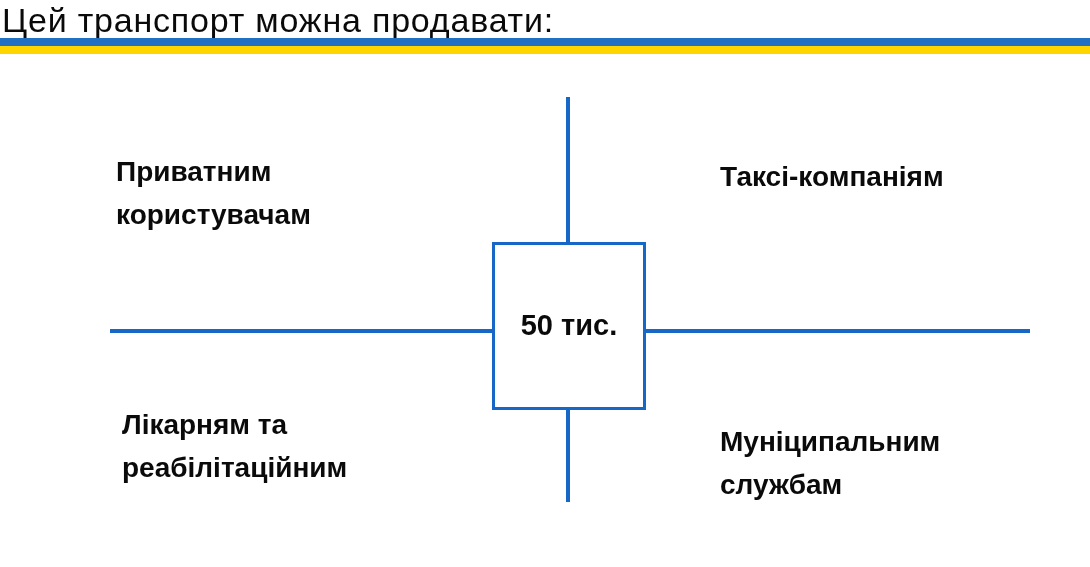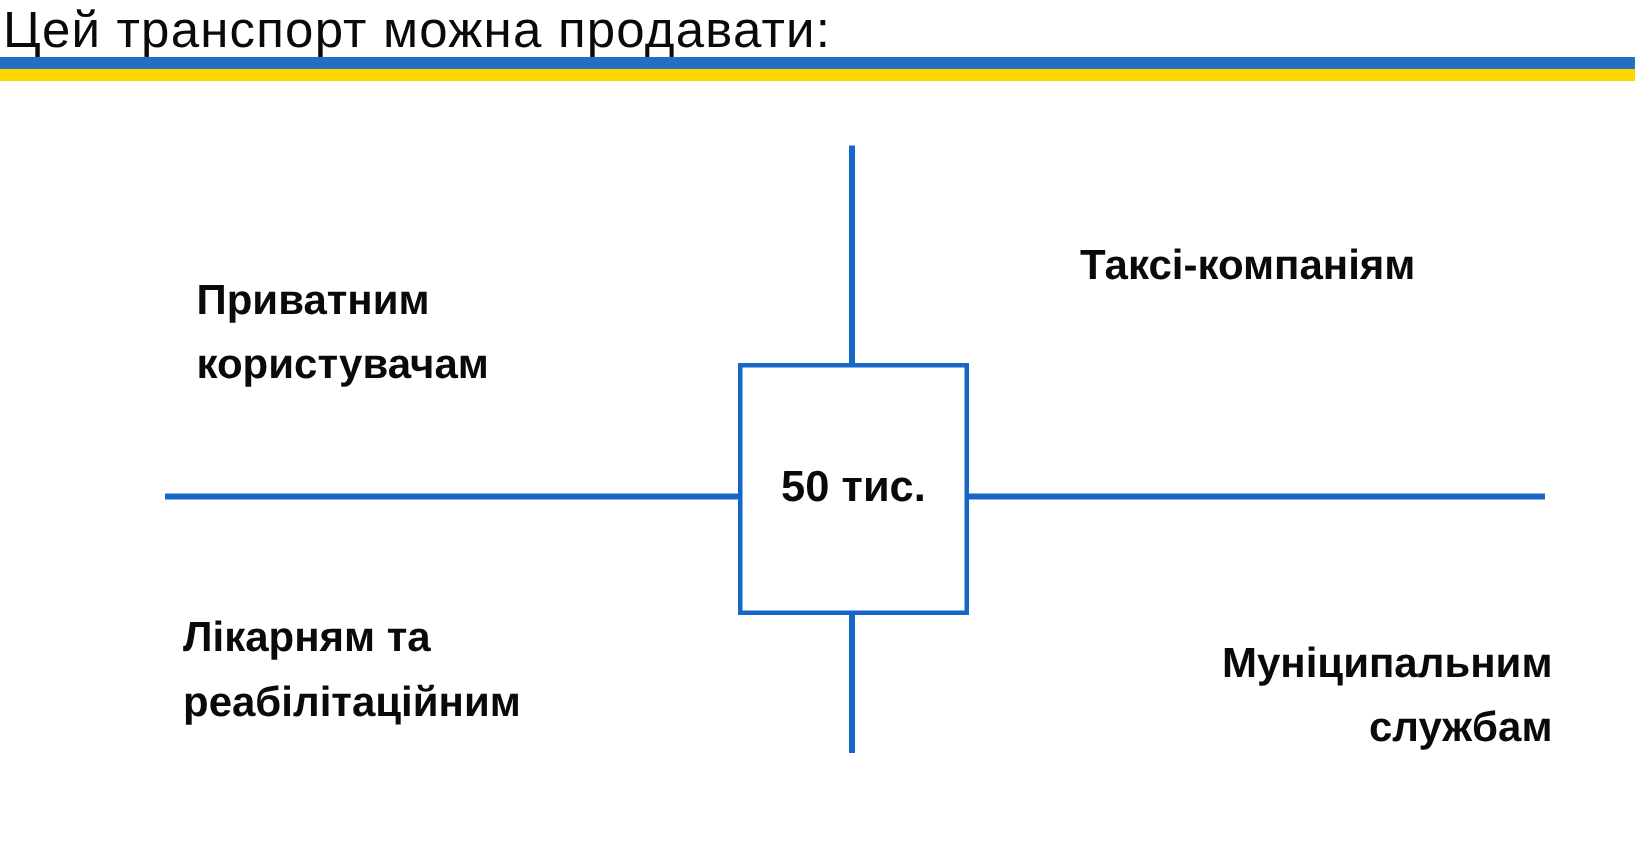--- a/index.html
+++ b/index.html
@@ -63,24 +63,24 @@
     font-weight: 700;
     line-height: 1.7;
   }
   .q-label {
     position: absolute;
     font-size: 28px;
     font-weight: 700;
     line-height: 1.52;
     color: #0a0a0a;
   }
-  .q-tl { left: 131px; top: 151px; width: 270px; margin-top: 28px; }
+  .q-tl { left: 116px; top: 151px; width: 270px; }
   .q-tr { left: 720px; top: 156px; width: 340px; }
   .q-bl { left: 122px; top: 404px; width: 285px; }
-  .q-br { left: 720px; top: 421px; width: 315px; text-align: right; }
+  .q-br { left: 720px; top: 421px; width: 315px; }
 </style>
 </head>
 <body>
 
 <div class="stage">
 
   <div class="slide-title">Цей транспорт можна продавати:</div>
 
   <div class="stripe stripe-blue"></div>
   <div class="stripe stripe-yellow"></div>

